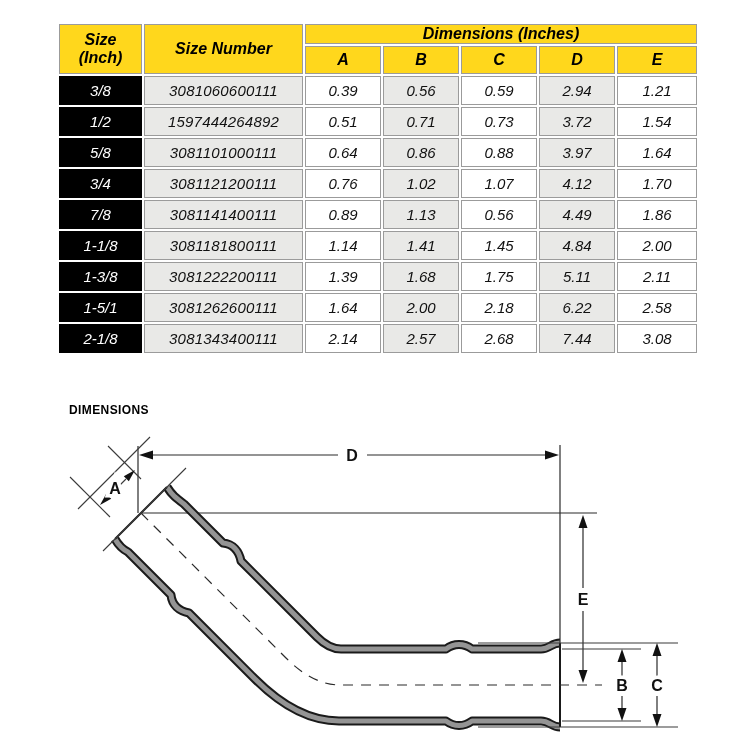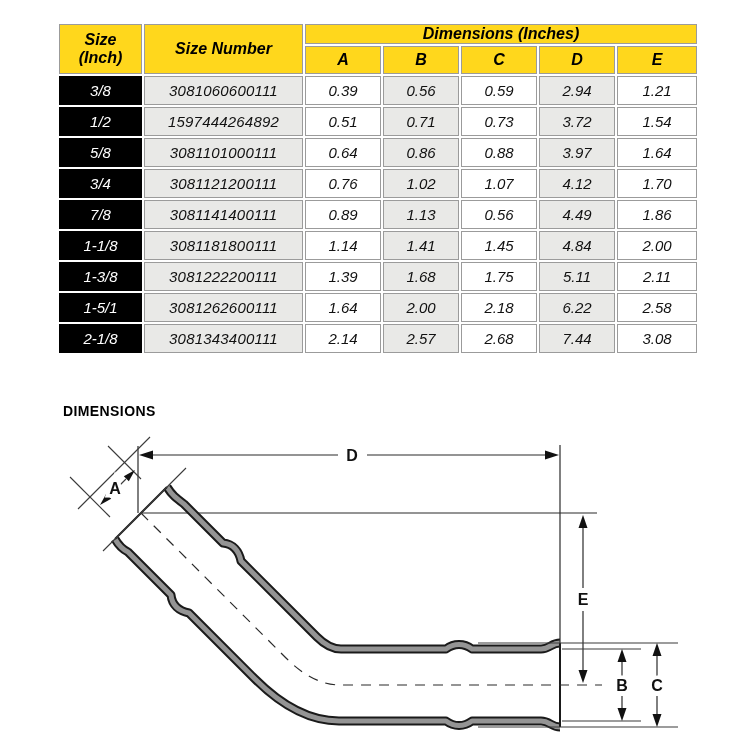--- a/index.html
+++ b/index.html
@@ -37,22 +37,22 @@
   .spec-table td{height:27px;font-size:15px;}
   td.c-size{
     background:var(--row-black);color:#fff;border-color:#000;margin-left:36px;
   }
   td.c-part{background:var(--cell-gray);letter-spacing:.2px;margin-left:25px;}
   td.c-a,td.c-c{background:var(--cell-white);}
   td.c-b,td.c-d{background:var(--cell-gray);}
   td.c-e{background:var(--cell-white);}
   
   .dim-heading{
-    position:absolute;left:63px;top:403px;
-    font-size:14px;font-weight:bold;letter-spacing:.4px;color:#000;
+    position:absolute;left:69px;top:403px;
+    font-size:12px;font-weight:bold;letter-spacing:.4px;color:#000;
   }
   .diagram-svg{position:absolute;left:0;top:390px;width:749px;height:359px;}
   .thin{stroke:#2a2a2a;stroke-width:1.2;fill:none;}
   .xthin{stroke:#3a3a3a;stroke-width:1.1;fill:none;}
   .wall-black{stroke:var(--line-black);stroke-width:9;fill:none;stroke-linejoin:round;}
   .wall-gray{stroke:var(--tube-gray);stroke-width:5;fill:none;stroke-linejoin:round;}
   .face{stroke:var(--line-black);stroke-width:2;fill:none;}
   .cline{stroke:#2a2a2a;stroke-width:1.2;fill:none;stroke-dasharray:10 8;}
   .ah{fill:#111;stroke:none;}
   .dim-label{

